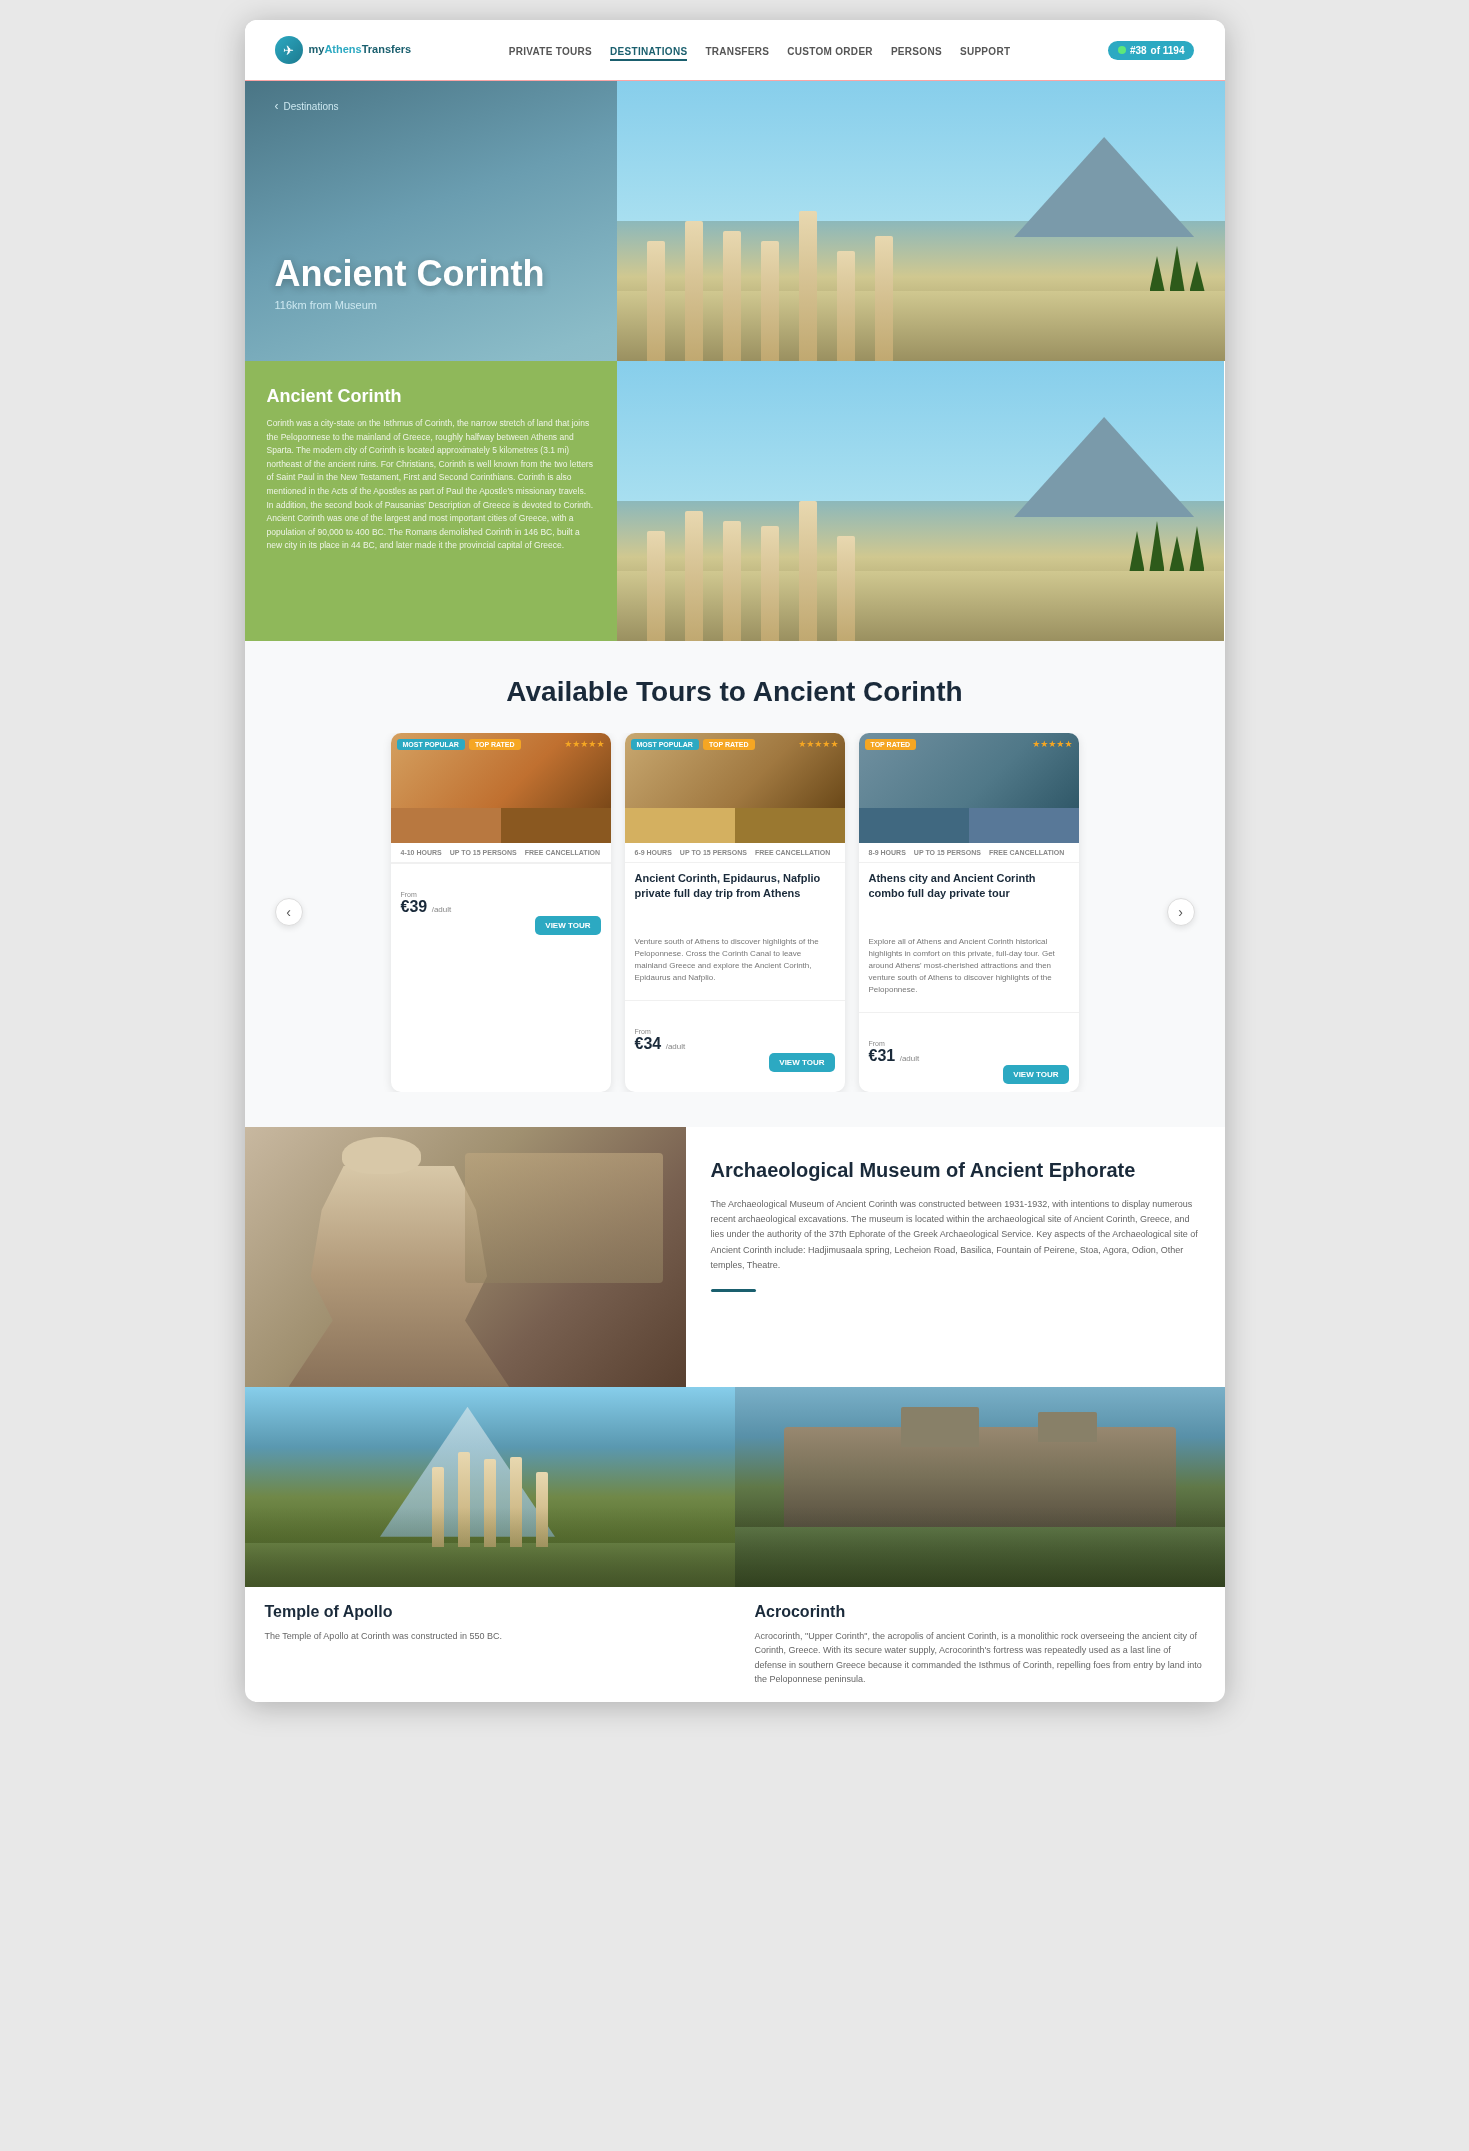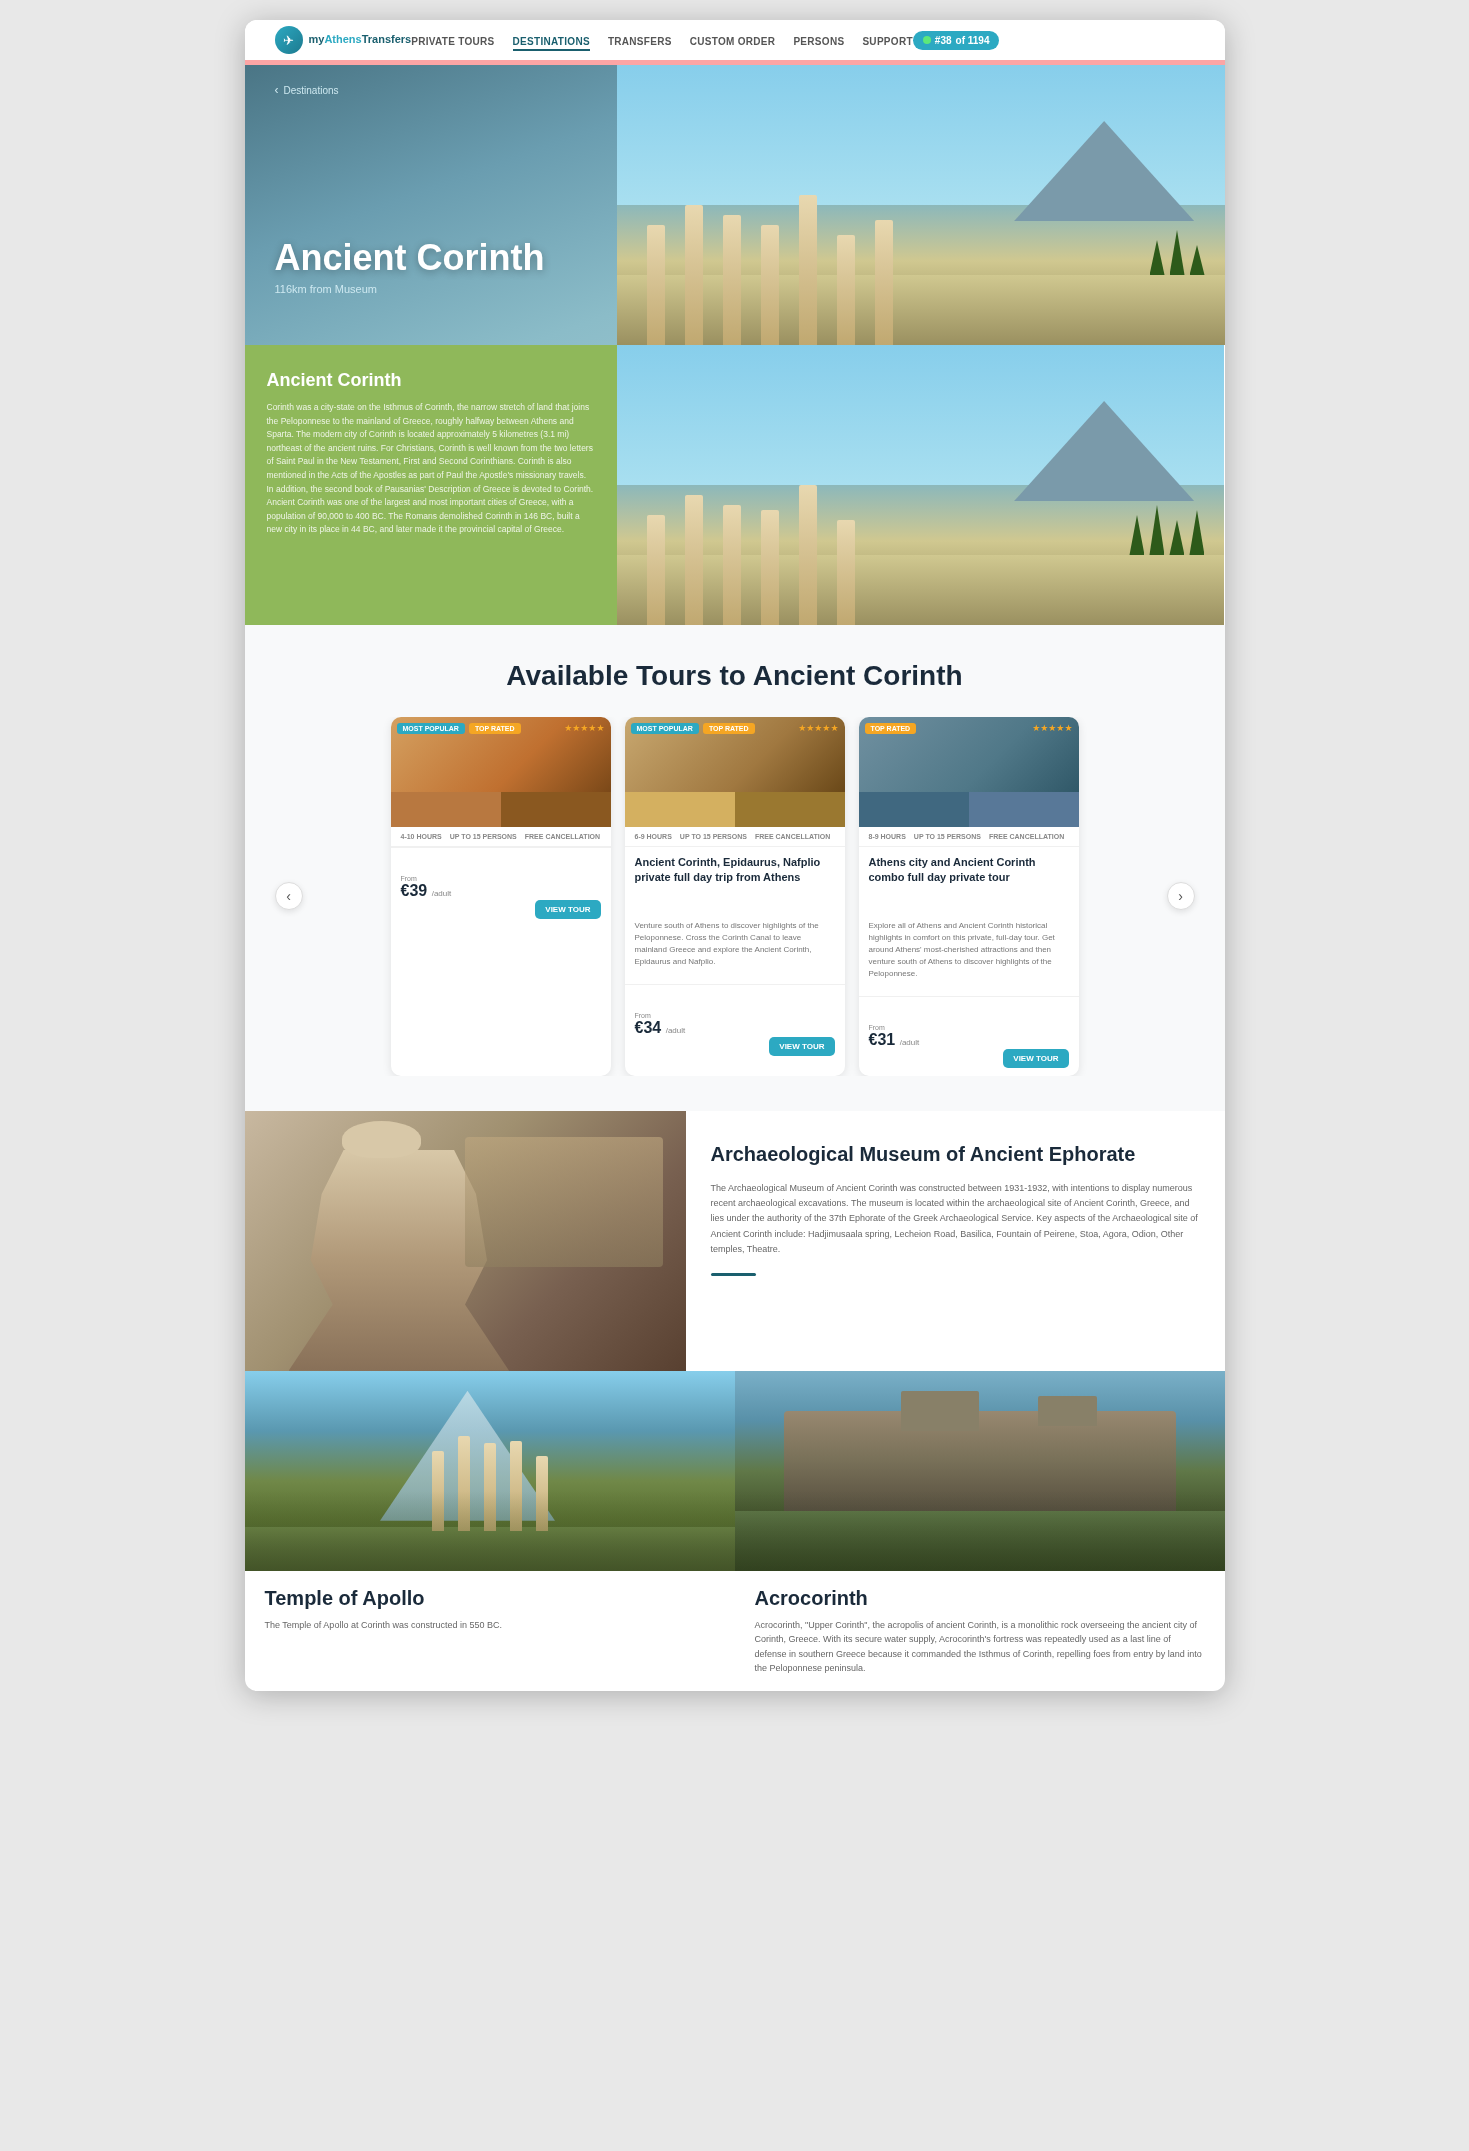--- a/index.html
+++ b/index.html
@@ -18,22 +18,23 @@
       border-radius: 12px;
       overflow: hidden;
       box-shadow: 0 4px 30px rgba(0,0,0,0.25);
     }
 
     
     .navbar {
       background: #fff;
       display: flex;
       align-items: center;
-      padding: 6px 30px;
-      border-bottom: 5px solid #fca5a5;
+      justify-content: space-between;
+      padding: 16px 30px;
+      border-bottom: 1px solid #fca5a5;
       position: relative;
       z-index: 10;
     }
     .navbar-logo {
       display: flex;
       align-items: center;
       gap: 6px;
     }
     .logo-icon {
       width: 28px; height: 28px;
@@ -363,21 +364,21 @@
     .attraction-img-apollo {
       background: linear-gradient(180deg, #87c0d8 0%, #5a9ab0 30%, #7a9060 50%, #4a6840 100%);
     }
     .attraction-img-acro {
       background: linear-gradient(180deg, #7ab0c8 0%, #5a8898 30%, #5a7040 50%, #3a5030 100%);
     }
     .attraction-info {
       padding: 16px 20px;
     }
     .attraction-info h3 {
-      font-size: 20px;
+      font-size: 16px;
       font-weight: 800;
       color: #1a2a3a;
       margin-bottom: 8px;
     }
     .attraction-info p {
       font-size: 9px;
       color: #666;
       line-height: 1.6;
     }
 

